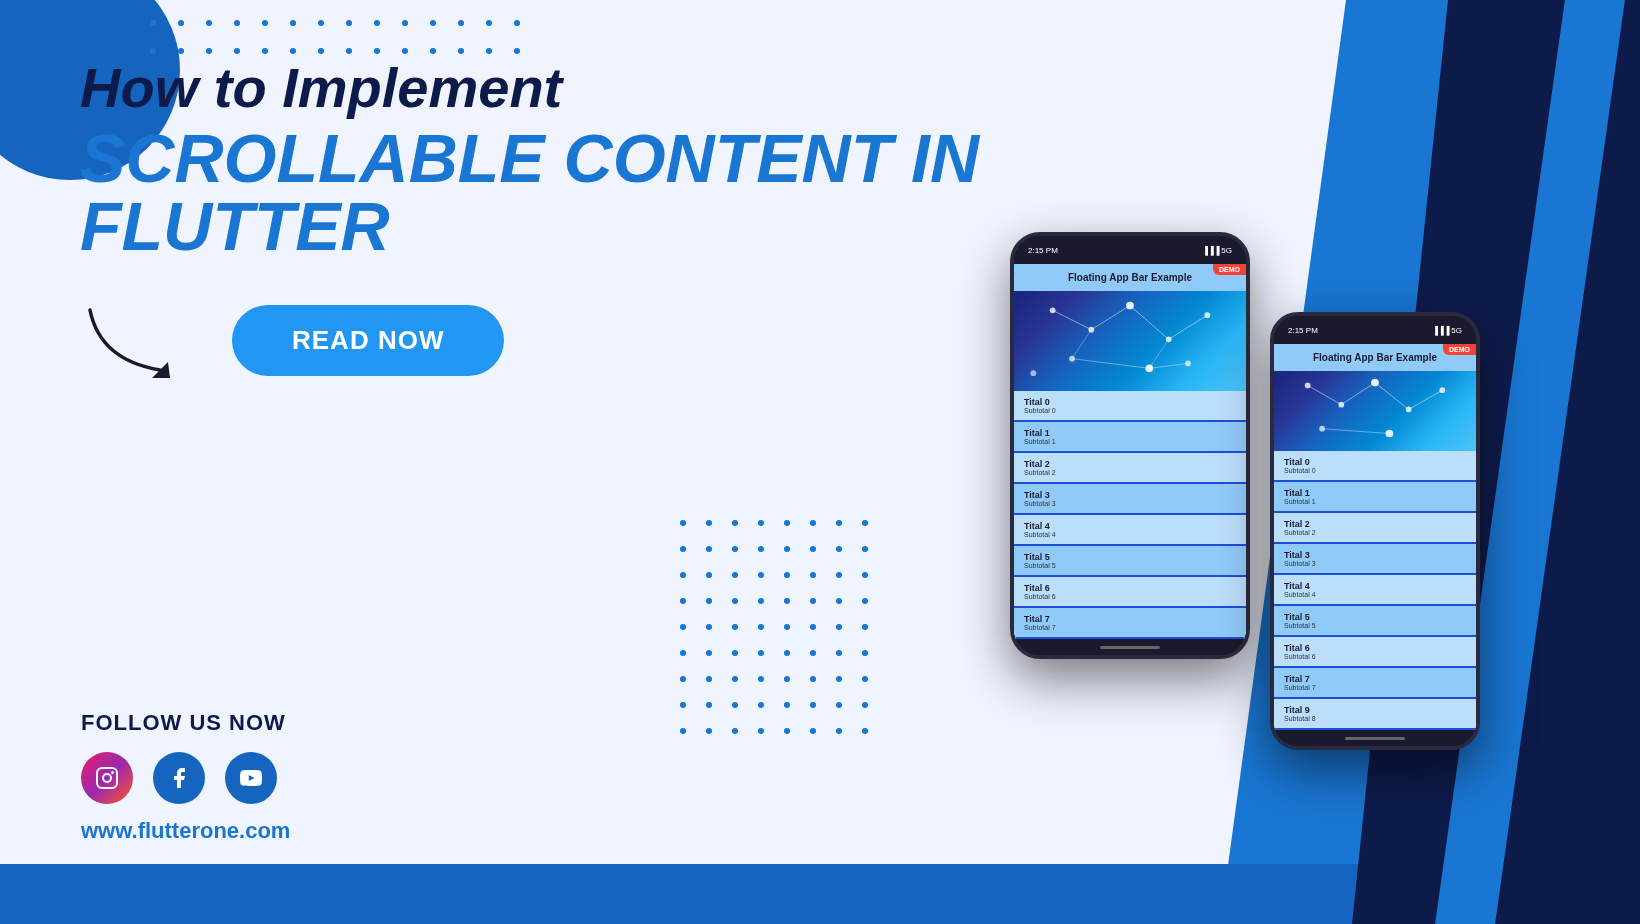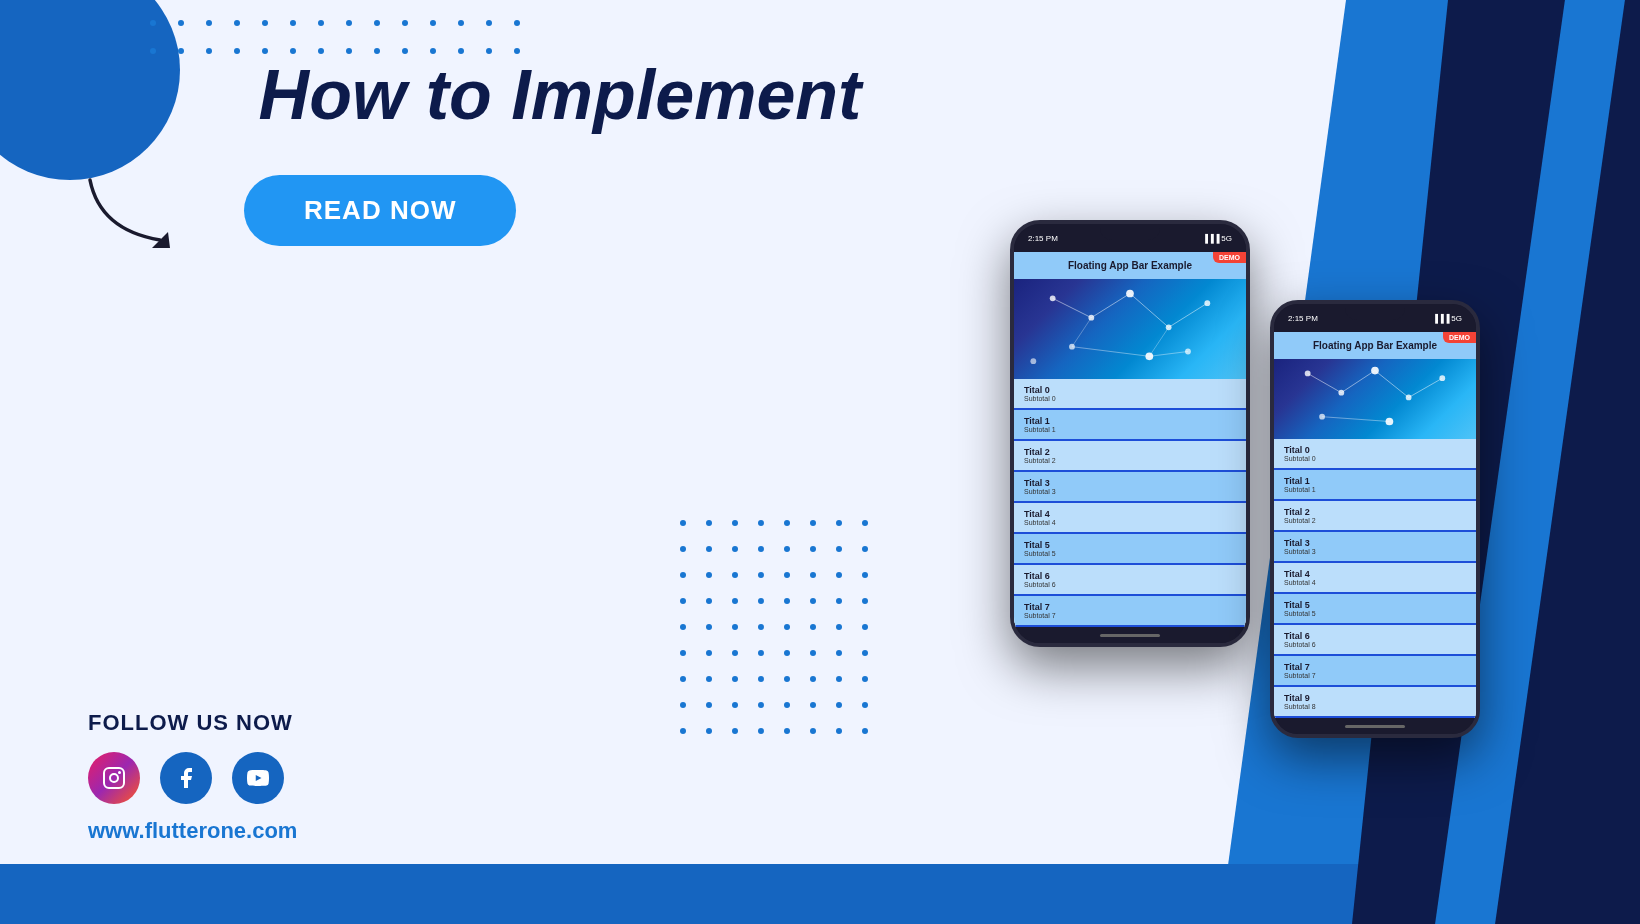--- a/index.html
+++ b/index.html
@@ -94,44 +94,43 @@
       top: 0;
       left: 0;
       width: 1100px;
       height: 924px;
       z-index: 5;
       padding: 60px 60px 60px 80px;
     }
 
     
     .headline-black {
-      font-size: 70px;
+      font-size: 56px;
       font-weight: 900;
       color: #0d1b4b;
       line-height: 1.0;
       margin-bottom: 8px;
       font-style: italic;
-      text-align: center;
     }
     .headline-blue {
       font-size: 68px;
       font-weight: 900;
       color: #1976d2;
       line-height: 1.0;
       font-style: italic;
       text-transform: uppercase;
       margin-bottom: 0;
     }
 
     
     .cta-row {
       display: flex;
       align-items: center;
       margin-top: 40px;
-      gap: 24px;
+      gap: 12px;
     }
     .arrow-container {
       width: 140px;
       height: 80px;
       position: relative;
     }
     .arrow-svg {
       width: 140px;
       height: 80px;
     }
@@ -145,21 +144,21 @@
       border: none;
       cursor: pointer;
       letter-spacing: 1px;
       text-transform: uppercase;
     }
 
     
     .social-section {
       position: absolute;
       bottom: 80px;
-      left: 88px;
+      left: 81px;
       z-index: 5;
     }
     .follow-text {
       font-size: 22px;
       font-weight: 900;
       color: #0d1b4b;
       margin-bottom: 16px;
       text-transform: uppercase;
       letter-spacing: 1px;
     }
@@ -184,21 +183,21 @@
     .website-link {
       font-size: 22px;
       color: #1976d2;
       font-weight: 700;
       text-decoration: none;
     }
 
     
     .phones-container {
       position: absolute;
-      top: 220px;
+      top: 232px;
       right: 160px;
       z-index: 10;
       display: flex;
       align-items: flex-start;
       gap: 20px;
     }
 
     
     .phone-1 {
       width: 240px;
@@ -441,20 +440,21 @@
     <div class="dot"></div>
     <div class="dot"></div>
     <div class="dot"></div>
     <div class="dot"></div>
     <div class="dot"></div>
     <div class="dot"></div>
   </div>
 
 <div class="content-area">
   <h1 class="headline-black">How to Implement</h1>
+  <h1 class="headline-blue">SCROLLABLE CONTENT IN FLUTTER</h1>
 
   <div class="cta-row">
     <div class="arrow-container">
       <svg class="arrow-svg" viewBox="0 0 140 80" fill="none">
         <path d="M10 10 Q20 60 80 70" stroke="#1a1a2e" stroke-width="3.5" fill="none" stroke-linecap="round"></path>
         <polygon points="72,78 88,62 90,78" fill="#1a1a2e"></polygon>
       </svg>
     </div>
     <button class="read-now-btn">READ NOW</button>
   </div>

